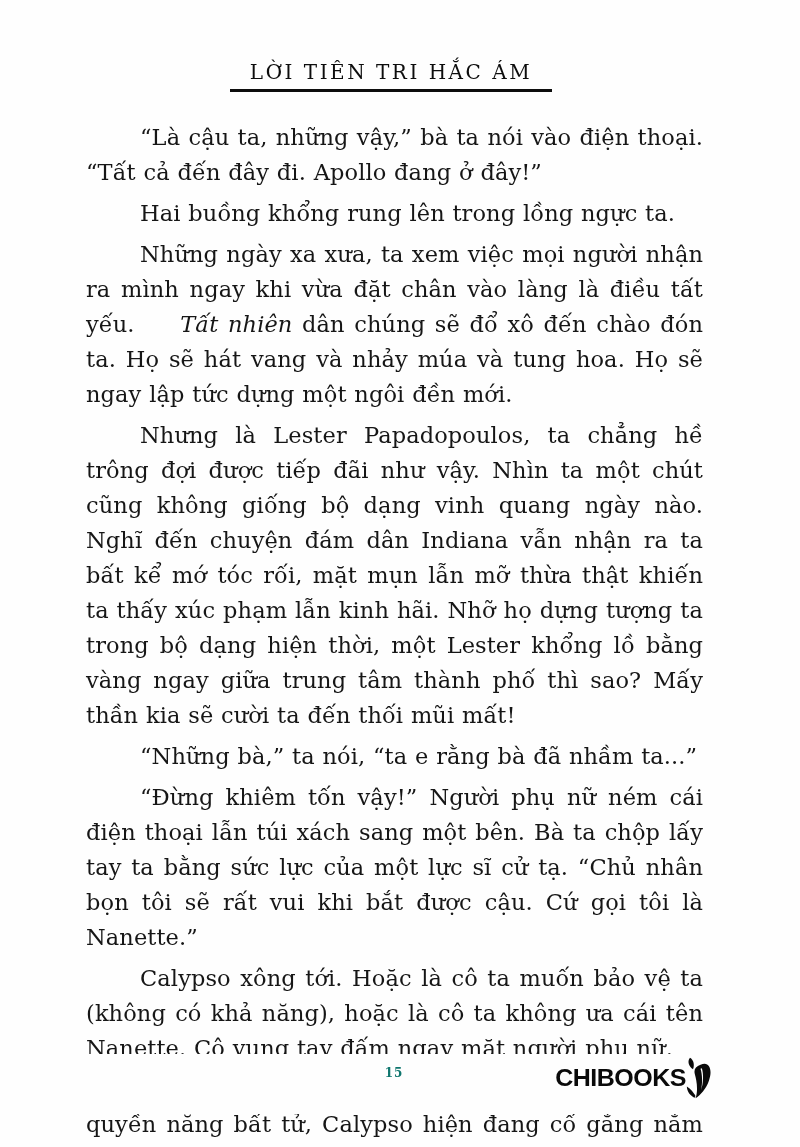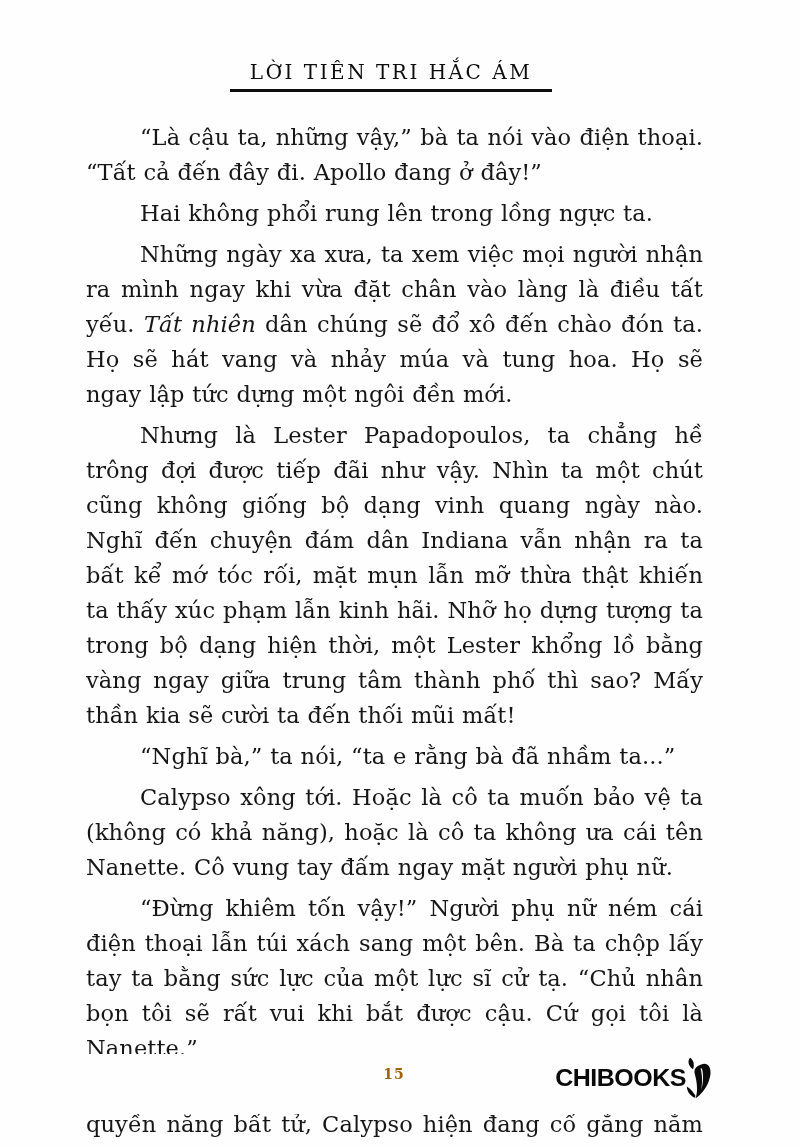--- a/index.html
+++ b/index.html
@@ -44,39 +44,40 @@
     margin: 0 0 6px 0;
     font-size: 22.5px;
     line-height: 35px;
     text-align: justify;
     text-indent: 54px;
     letter-spacing: 0.1px;
     word-spacing: 0.5px;
   }
   .page-body .italic {
     font-style: italic;
+    margin-left: 36px;
   }
   
   .page-footer {
     position: absolute;
     top: 1054px;
     left: 0;
     width: 800px;
     height: 60px;
     background: #fefefe;
   }
   .page-number {
     position: absolute;
     left: 394px;
     top: 12px;
     transform: translateX(-50%);
-    font-size: 14px;
+    font-size: 12px;
     font-weight: bold;
     letter-spacing: 1px;
-    color: #a16207;
+    color: #0f766e;
   }
   .publisher-logo {
     position: absolute;
     right: 88px;
     top: 2px;
     display: flex;
     align-items: flex-end;
   }
   .publisher-name {
     font-family: "Liberation Sans", sans-serif;
@@ -96,26 +97,26 @@
 <body>
 
 <div class="page">
 
   <header class="running-header">
     <span class="header-title">LỜI TIÊN TRI HẮC ÁM</span>
   </header>
 
   <main class="page-body">
       <p class="para"><span>“Là cậu ta, những vậy,” bà ta nói vào điện thoại. “Tất cả đến đây đi. Apollo đang ở đây!”</span></p>
-      <p class="para"><span>Hai không phổi rung lên trong lồng ngực ta.</span></p>
+      <p class="para"><span>Hai buồng khổng rung lên trong lồng ngực ta.</span></p>
       <p class="para"><span>Những ngày xa xưa, ta xem việc mọi người nhận ra mình ngay khi vừa đặt chân vào làng là điều tất yếu. </span><span class="italic">Tất nhiên</span><span> dân chúng sẽ đổ xô đến chào đón ta. Họ sẽ hát vang và nhảy múa và tung hoa. Họ sẽ ngay lập tức dựng một ngôi đền mới.</span></p>
       <p class="para"><span>Nhưng là Lester Papadopoulos, ta chẳng hề trông đợi được tiếp đãi như vậy. Nhìn ta một chút cũng không giống bộ dạng vinh quang ngày nào. Nghĩ đến chuyện đám dân Indiana vẫn nhận ra ta bất kể mớ tóc rối, mặt mụn lẫn mỡ thừa thật khiến ta thấy xúc phạm lẫn kinh hãi. Nhỡ họ dựng tượng ta trong bộ dạng hiện thời, một Lester khổng lồ bằng vàng ngay giữa trung tâm thành phố thì sao? Mấy thần kia sẽ cười ta đến thối mũi mất!</span></p>
-      <p class="para"><span>“Nghĩ bà,” ta nói, “ta e rằng bà đã nhầm ta...”</span></p>
+      <p class="para"><span>“Những bà,” ta nói, “ta e rằng bà đã nhầm ta...”</span></p>
+      <p class="para"><span>“Đừng khiêm tốn vậy!” Người phụ nữ ném cái điện thoại lẫn túi xách sang một bên. Bà ta chộp lấy tay ta bằng sức lực của một lực sĩ cử tạ. “Chủ nhân bọn tôi sẽ rất vui khi bắt được cậu. Cứ gọi tôi là Nanette.”</span></p>
       <p class="para"><span>Calypso xông tới. Hoặc là cô ta muốn bảo vệ ta (không có khả năng), hoặc là cô ta không ưa cái tên Nanette. Cô vung tay đấm ngay mặt người phụ nữ.</span></p>
-      <p class="para"><span>“Đừng khiêm tốn vậy!” Người phụ nữ ném cái điện thoại lẫn túi xách sang một bên. Bà ta chộp lấy tay ta bằng sức lực của một lực sĩ cử tạ. “Chủ nhân bọn tôi sẽ rất vui khi bắt được cậu. Cứ gọi tôi là Nanette.”</span></p>
       <p class="para"><span>Chuyện này không làm ta ngạc nhiên. Mất đi quyền năng bất tử, Calypso hiện đang cố gắng nắm bắt những kĩ</span></p>
     </main>
 
   <footer class="page-footer">
     <span class="page-number">15</span>
     <span class="publisher-logo">
       <span class="publisher-name">CHIBOOKS</span>
       <svg class="leaf-icon" width="30" height="44" viewBox="0 0 34 48" aria-hidden="true">
         <path d="M9 1 C13 3 14.5 9 12.5 14 C8 11.5 5.5 5 9 1 Z" fill="#0a0a0a"></path>
         <path d="M21 9 C31 4 35 15 30.5 27 C27.5 36 20.5 43.5 15.5 47 C18.5 37 16.5 26.5 14.5 19.5 C13.2 13.8 15.5 11 21 9 Z" fill="#0a0a0a"></path>

